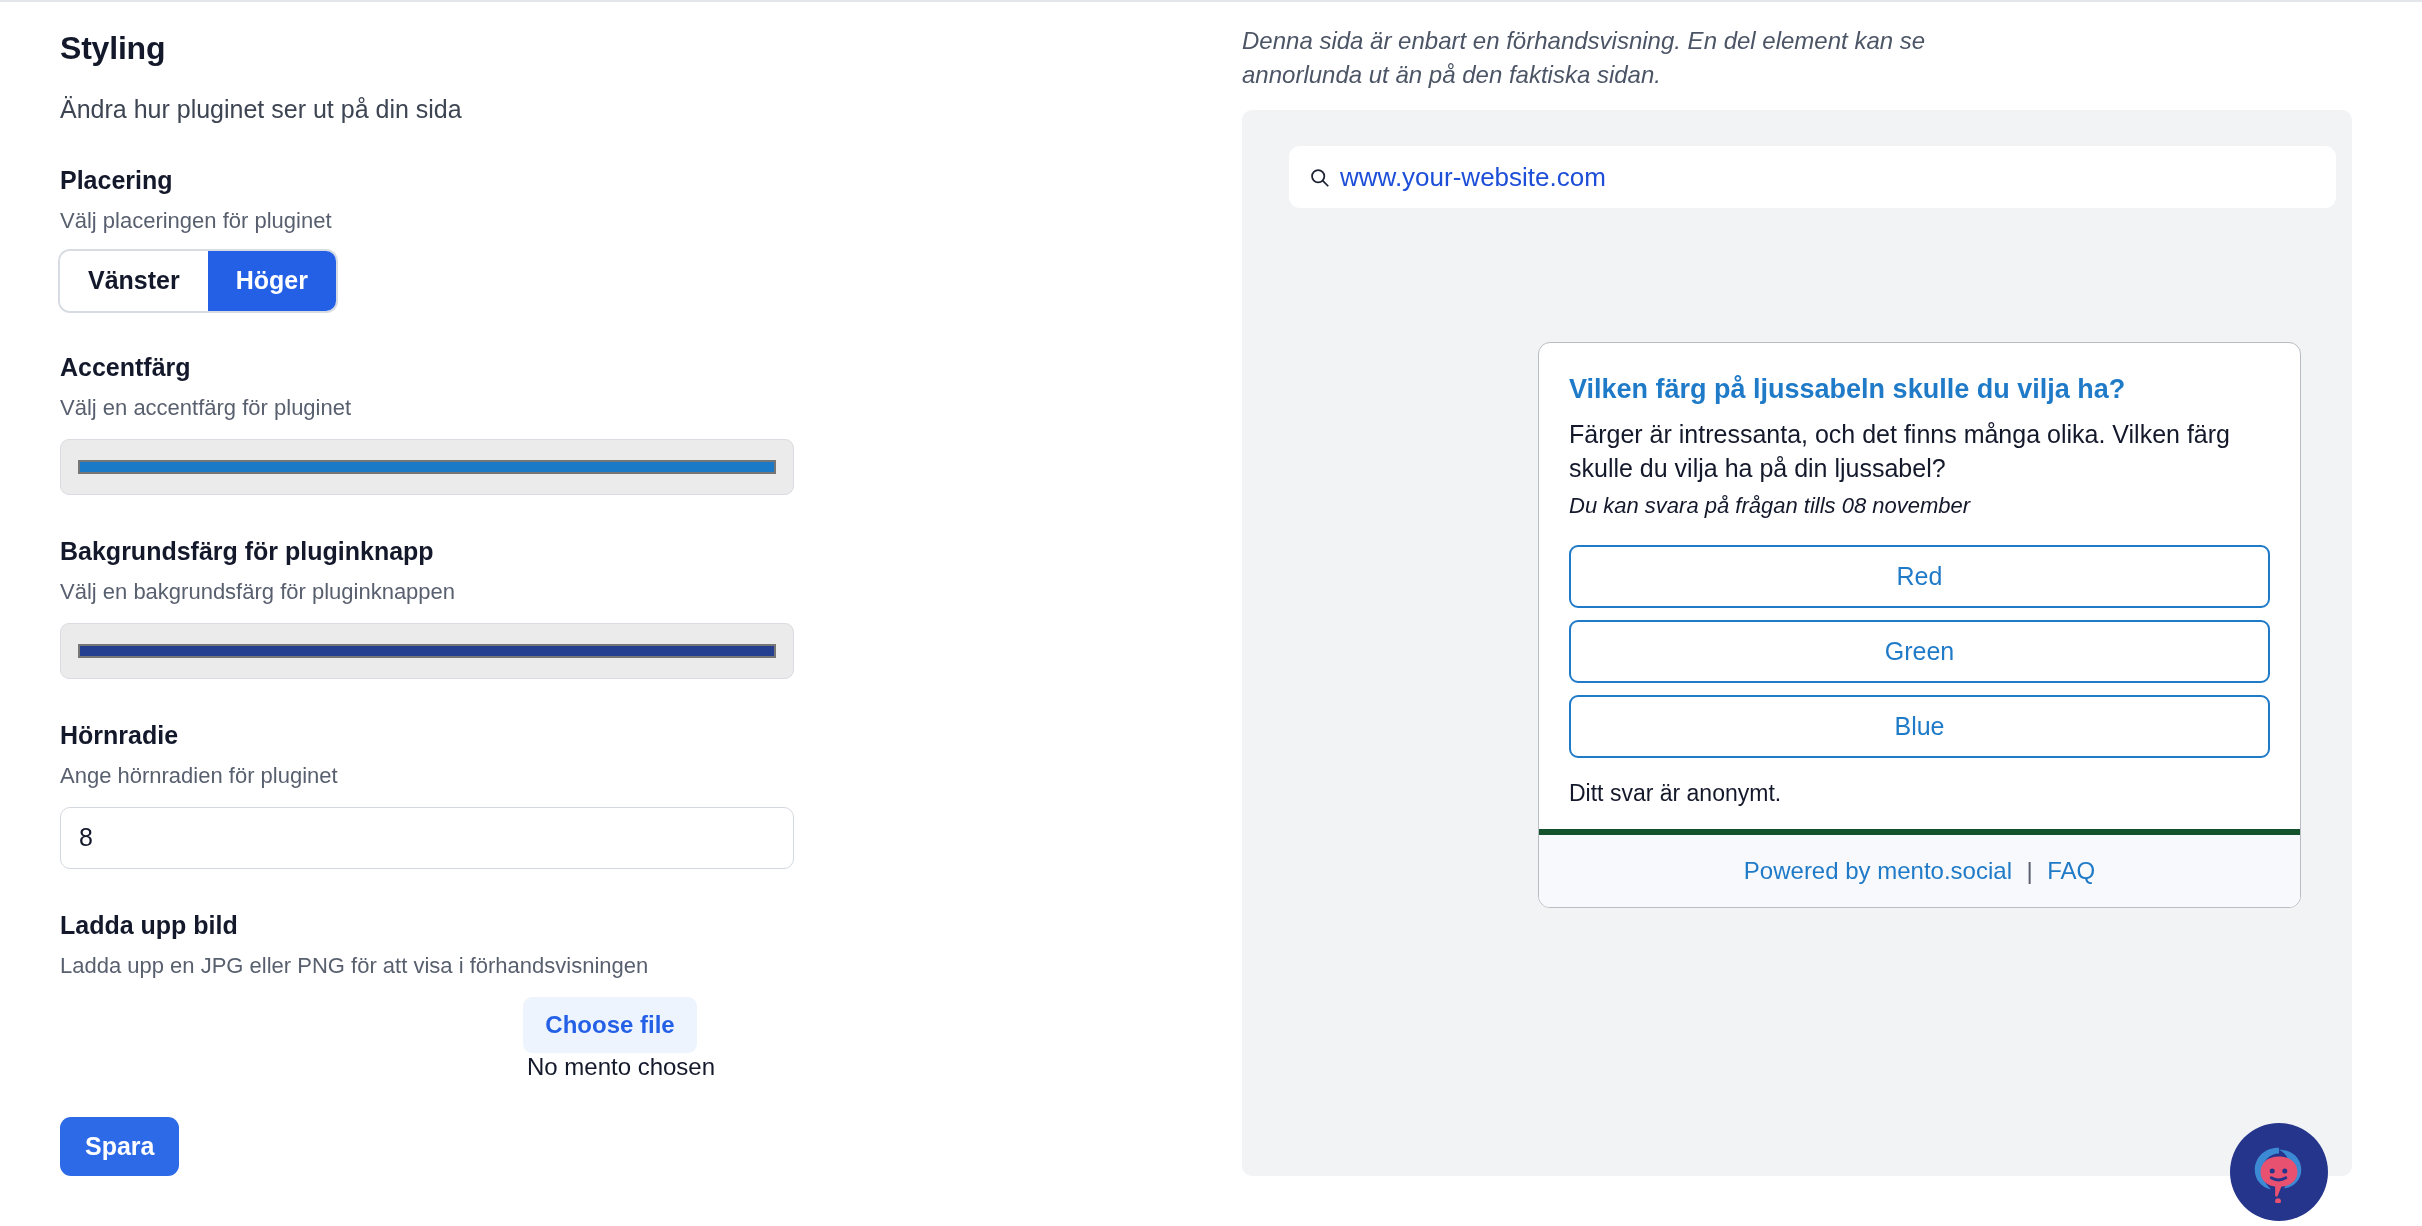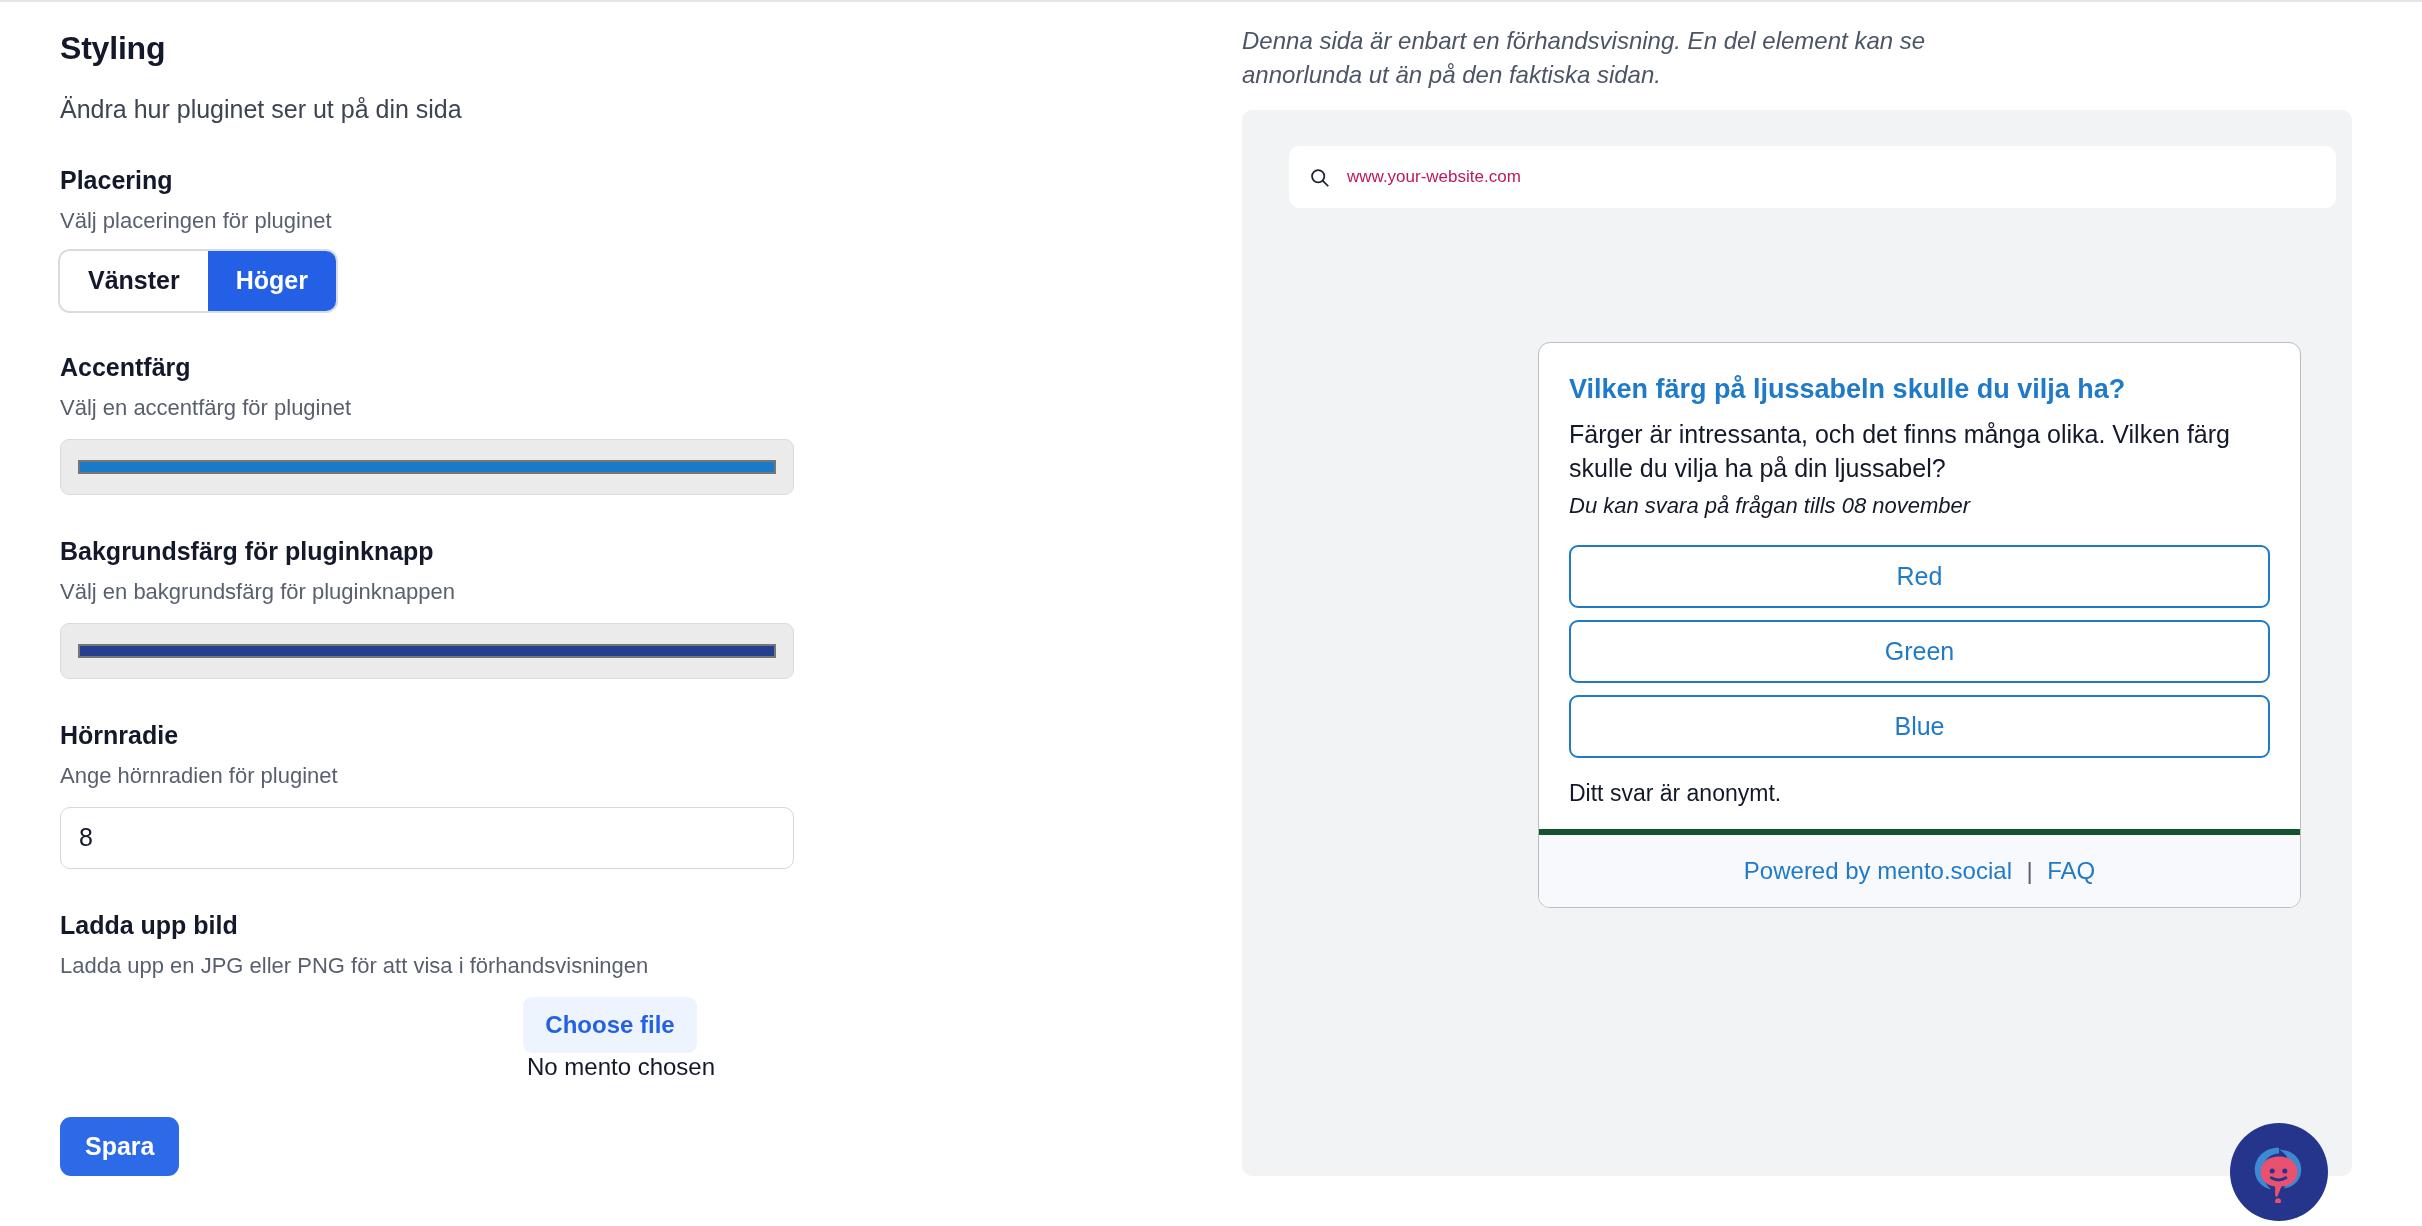--- a/index.html
+++ b/index.html
@@ -197,23 +197,23 @@
     padding: 0 20px;
     margin-left: -1px;
   }
   .search-icon {
     width: 21px;
     height: 21px;
     flex: 0 0 auto;
     color: #1c2232;
   }
   .url-text {
-    font-size: 17px;
-    color: #be185d;
-    margin-left: 17px;
+    font-size: 26px;
+    color: #1d4ed8;
+    margin-left: 10px;
   }
 
   
   .poll-card {
     position: absolute;
     left: 296px;
     top: 232px;
     width: 763px;
     background: #ffffff;
     border: 1px solid #b9bcc2;

